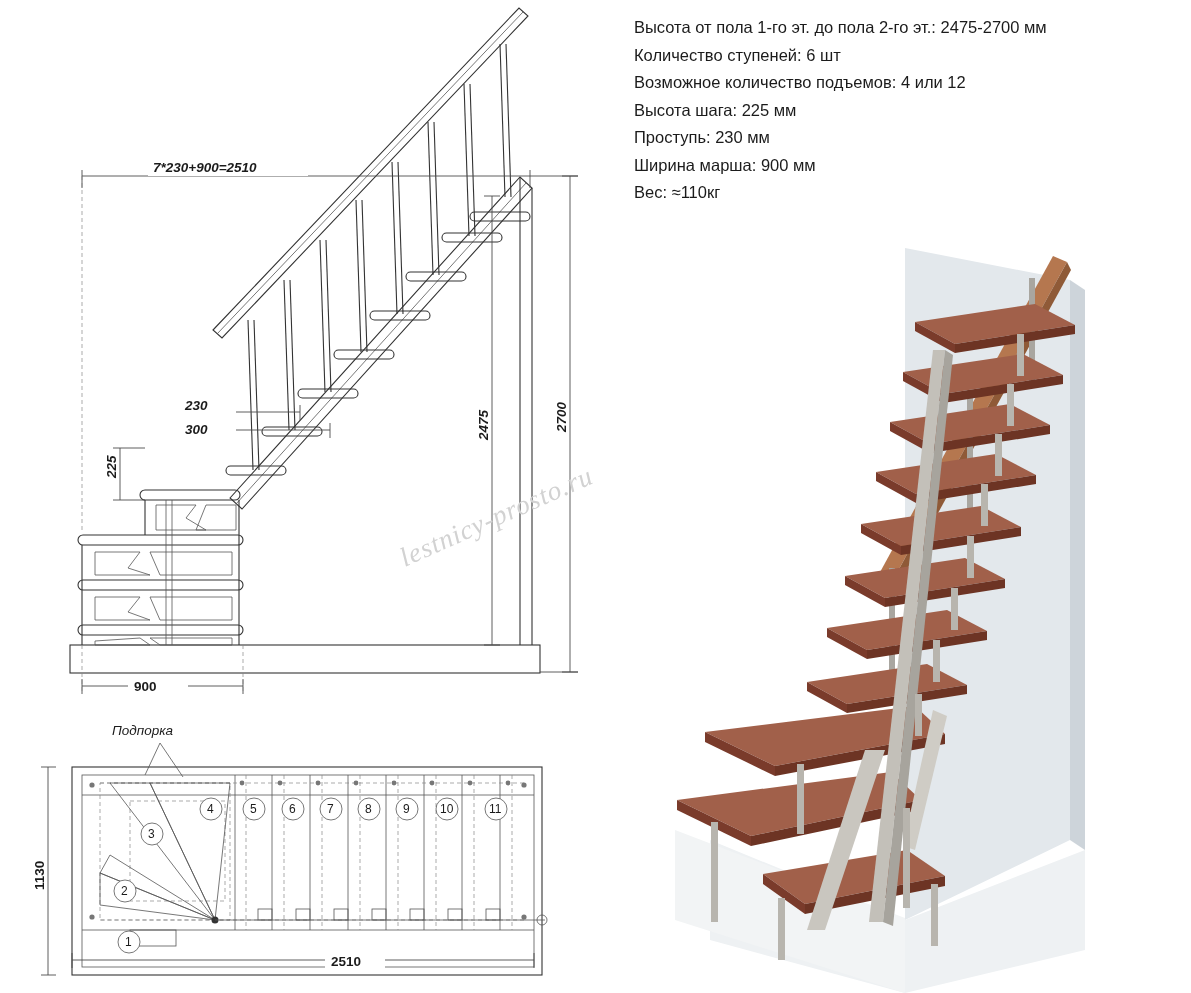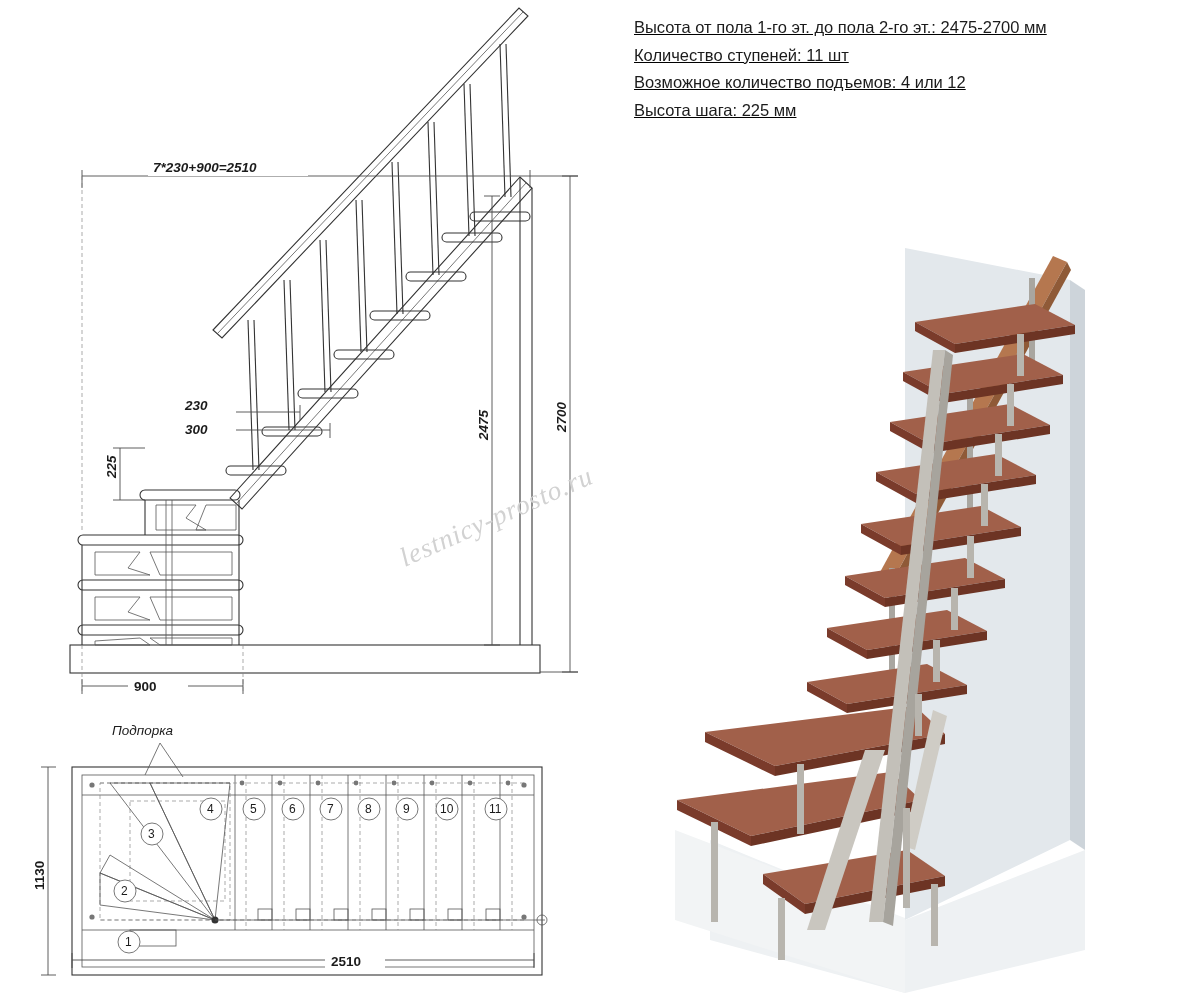--- a/index.html
+++ b/index.html
@@ -20,21 +20,20 @@
     width: 1191px;
     height: 993px;
   }
 
   
   .spec-list {
     position: absolute;
     left: 634px;
     top: 14px;
     width: 520px;
-    text-decoration: underline;
   }
   .spec-line {
     font-size: 16.5px;
     color: #1b1b1b;
     line-height: 27.5px;
     white-space: nowrap;
   }
 
   
   svg { display: block; }
@@ -86,23 +85,26 @@
     pointer-events: none;
   }
 </style>
 </head>
 <body>
 
 <div class="root">
 
   <div class="spec-list">
     <div class="spec-line">Высота от пола 1-го эт. до пола 2-го эт.: 2475-2700 мм</div>
-    <div class="spec-line">Количество ступеней: 11 шт</div>
+    <div class="spec-line">Количество ступеней: 6 шт</div>
     <div class="spec-line">Возможное количество подъемов: 4 или 12</div>
     <div class="spec-line">Высота шага: 225 мм</div>
+    <div class="spec-line">Проступь: 230 мм</div>
+    <div class="spec-line">Ширина марша: 900 мм</div>
+    <div class="spec-line">Вес: ≈110кг</div>
   </div>
 
   <svg class="elev" viewBox="0 0 620 730">
 
     <g>
       <rect x="70" y="645" width="470" height="28" class="outline" fill="#ffffff"></rect>
     </g>
 
     <g>
       <path d="M230,498 L520,177 L532,188 L242,509 Z" class="outline" fill="#ffffff"></path>

